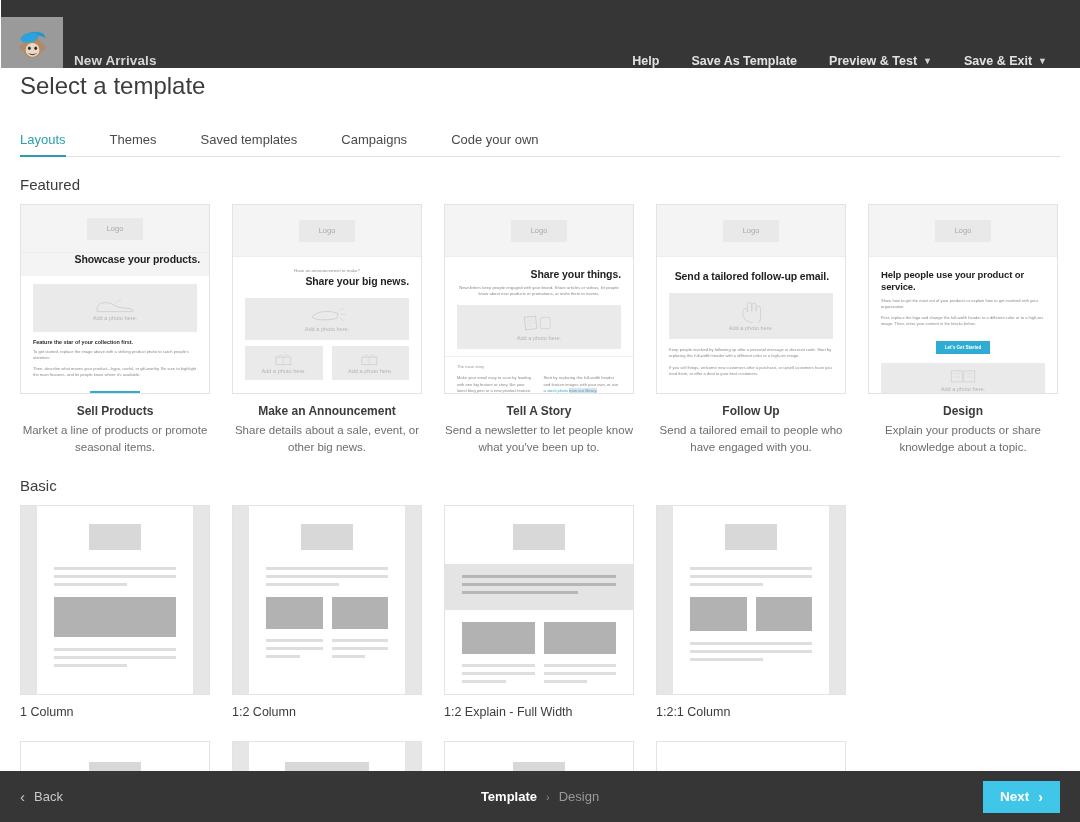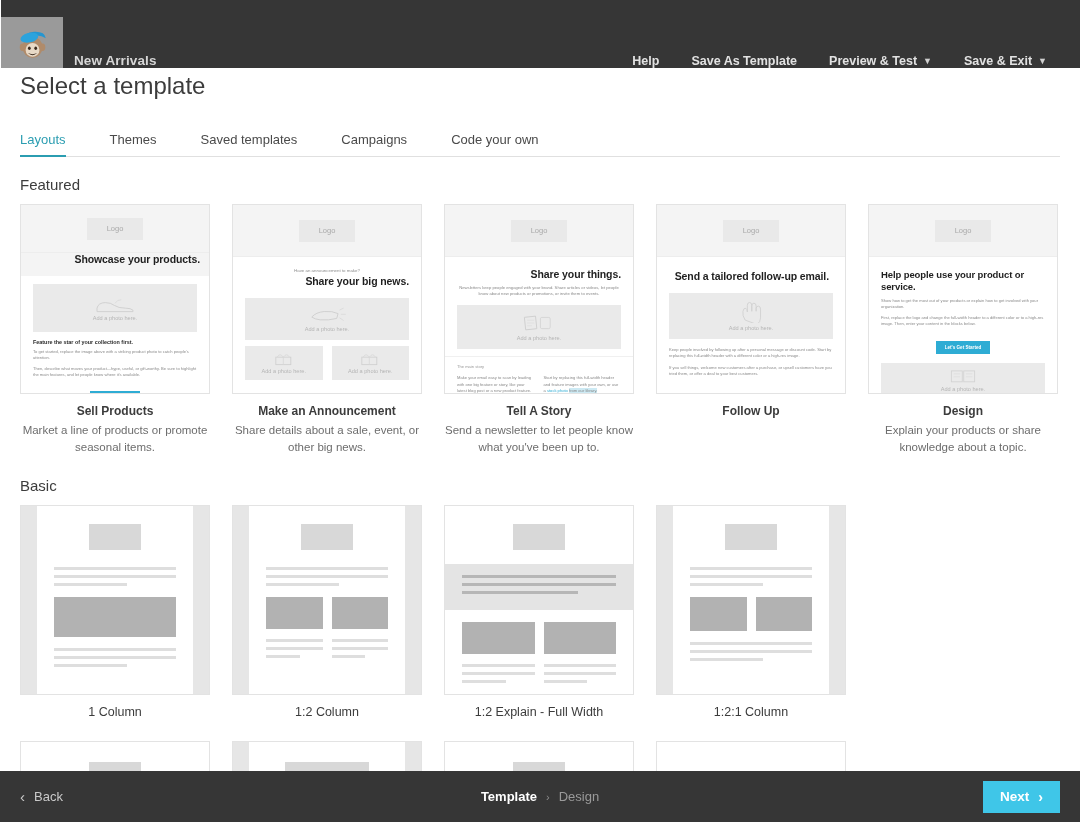--- a/index.html
+++ b/index.html
@@ -114,21 +114,21 @@
   .wf-img-sm { width: 52px; height: 26px; background: #d8d8d8; margin: 0 auto; }
   .band { background: #e4e4e4; padding: 11px 17px; }
   .ln { height: 3px; background: #dedede; margin-bottom: 5px; }
   .ln.dark { background: #b6b6b6; }
   .ln.w60 { width: 60%; }
   .ln.w75 { width: 75%; }
   .block { background: #b2b2b2; height: 40px; }
   .cols2 { display: flex; gap: 9px; }
   .cols2 > div { flex: 1; }
   .wf-cap {
-    text-align: center; font-size: 12.5px; color: #3c3c3c; margin-top: 10px;
+    font-size: 12.5px; color: #3c3c3c; margin-top: 10px;
   }
 
   
   .footer {
     position: absolute; bottom: 0; left: 0; width: 1080px; height: 51px;
     background: #363636; display: flex; align-items: center; padding: 0 20px;
   }
   .back-btn {
     display: flex; align-items: center; gap: 9px; color: #c9c9c9;
     font-size: 13px; cursor: pointer;
@@ -320,20 +320,21 @@
               </svg>
             <span class="ph-label">Add a photo here.</span>
           </div>
         </div>
         <div style="padding:8px 12px 0 12px;">
           <div class="body-txt">Keep people involved by following up after a personal message or discount code. Start by replacing this full-width header with a different color or a high-res image.</div>
           <div class="body-txt" style="margin-top:5px;">If you sell things, welcome new customers after a purchase, or upsell customers have you tried them, or offer a deal to your best customers.</div>
         </div>
       </div>
       <div class="cap-title">Follow Up</div>
+      <div class="cap-desc">Send a tailored email to people who have engaged with you.</div>
     </div>
 
     <div class="cell">
       <div class="thumb">
         <div class="ft-header" style="height:52px;">
           <div class="ft-logo">Logo</div>
         </div>
         <div style="padding:12px 12px 0 12px;">
           <div class="ft-h1" style="text-align:left;">Help people use your product or service.</div>
           <div class="body-txt" style="margin-top:4px;">Show how to get the most out of your products or explain how to get involved with your organization.</div>

